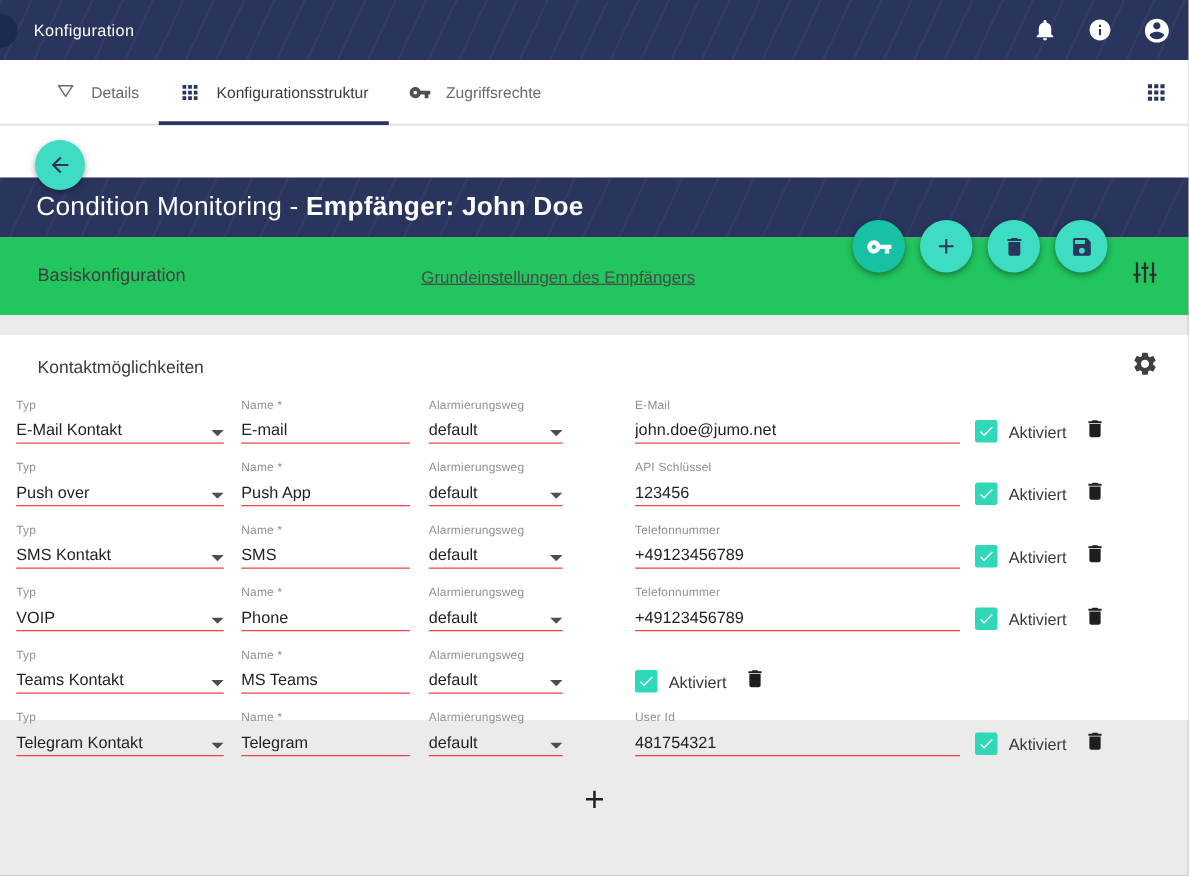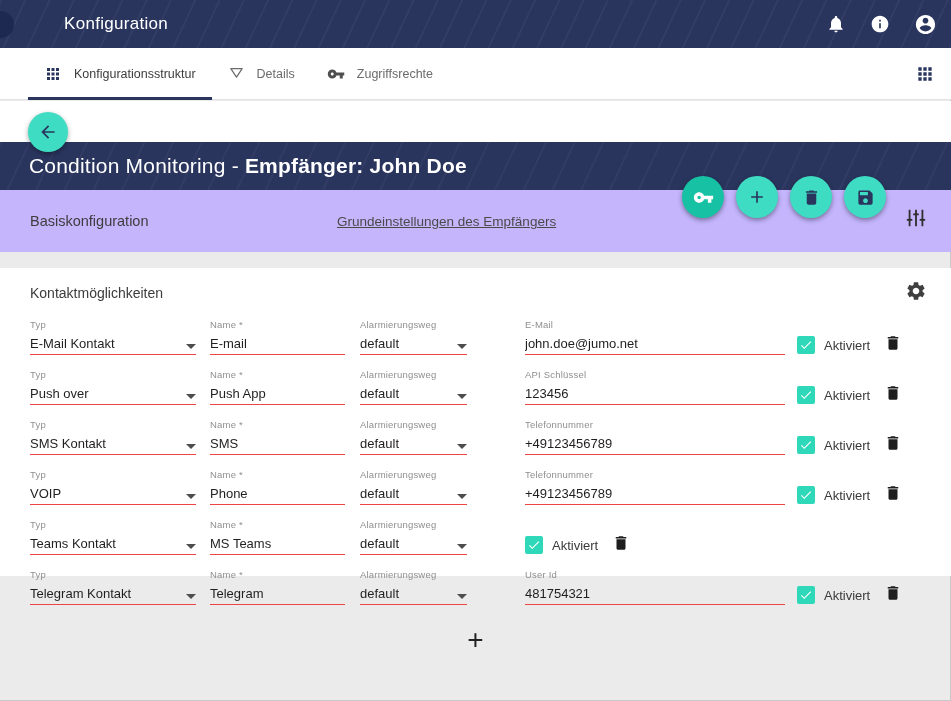--- a/index.html
+++ b/index.html
@@ -6,21 +6,21 @@
   body { background:#d8d8d8; font-family:"Liberation Sans", sans-serif; }
   .page { position:relative; width:951px; height:701px; background:#ebebeb; overflow:hidden;
           box-shadow: inset -1px -1px 0 #c9c9c9; }
 
   
   .app-bar { position:absolute; top:0; left:0; width:100%; height:48px; background:#2a355e;
              display:flex; align-items:center; z-index:7;
              background-image:repeating-linear-gradient(115deg, rgba(255,255,255,.035) 0 2px, transparent 2px 22px); }
   .edge-circle { position:absolute; left:-13px; top:11px; width:27px; height:27px; border-radius:50%;
                  background:#1d2950; border:none; cursor:pointer; }
-  .app-title { margin-left:64px; color:#fff; font-size:17px; letter-spacing:.3px; }
+  .app-title { margin-left:27px; color:#fff; font-size:13px; letter-spacing:.3px; }
   .app-bar-icons { margin-left:auto; margin-right:14px; display:flex; align-items:center; gap:24px; }
   .icon-btn { background:none; border:none; cursor:pointer; display:flex; align-items:center; padding:0; }
 
   
   .tab-bar { position:absolute; top:48px; left:0; width:100%; height:52px; background:#fff;
              border-bottom:1px solid #e2e2e2; display:flex; align-items:stretch; padding-left:28px; z-index:4; }
   .tab { position:relative; display:flex; align-items:center; gap:12px; padding:0 16px; cursor:pointer; }
   .tab-label { font-size:12.5px; color:#6b6b6b; white-space:nowrap; }
   .tab.active .tab-label { color:#3c3c3c; }
   .tab-indicator { position:absolute; left:0; right:0; bottom:-1px; height:3px; background:#2a355e; }
@@ -38,32 +38,32 @@
               background:#3edcc2; border:none; display:flex; align-items:center; justify-content:center;
               box-shadow:0 2px 5px rgba(0,0,0,.35); cursor:pointer; z-index:8; }
 
   .fab-row { position:absolute; top:176px; left:682px; display:flex; gap:12px; z-index:8; }
   .fab { width:42px; height:42px; border-radius:50%; background:#3edcc2; border:none;
          display:flex; align-items:center; justify-content:center;
          box-shadow:0 2px 5px rgba(0,0,0,.4); cursor:pointer; }
   .fab.dark { background:#17c2a4; }
 
   
-  .basis-row { position:absolute; top:190px; left:0; width:100%; height:62px; background:#c4b5fd; }
+  .basis-row { position:absolute; top:190px; left:0; width:100%; height:62px; background:#22c55e; }
   .basis-left { position:absolute; left:30px; top:23px; font-size:14.5px; color:#3d3d3d; cursor:pointer; }
   .basis-center { position:absolute; left:337px; top:24px; font-size:13.5px; color:#4a4a4a;text-decoration:underline; }
   .tune-btn { position:absolute; right:24px; top:17px; background:none; border:none; cursor:pointer; padding:0; }
 
   
   .card { position:absolute; top:268px; left:0; width:100%; height:308px; background:#ffffff; }
   .card-header { position:relative; height:46px; }
   .card-title { position:absolute; left:30px; top:17px; font-size:14px; color:#3c3c3c; }
   .gear-btn { position:absolute; right:24px; top:12px; background:none; border:none; cursor:pointer; padding:0; }
 
-  .contact-row { height:50px; display:flex; padding-left:30px; }
+  .contact-row { height:50px; display:flex; padding-left:13px; }
   .field { display:flex; flex-direction:column; padding-top:5px; }
   .f-label { font-size:9.5px; color:#8f8f8f; height:13px; letter-spacing:.2px; white-space:nowrap; }
   .f-value-wrap { display:flex; align-items:flex-end; justify-content:space-between; height:23px;
                   padding-bottom:3px; border-bottom:1px solid #ef4444; }
   .f-value { font-size:13px; color:#1f1f1f; white-space:nowrap; }
   .f-input { border:none; outline:none; width:100%; background:transparent;
              font-family:"Liberation Sans", sans-serif; font-size:13px; color:#1f1f1f; padding:0; }
   .f-typ   { width:166px; margin-right:14px; cursor:pointer; }
   .f-name  { width:135px; margin-right:15px; }
   .f-weg   { width:107px; margin-right:58px; cursor:pointer; }
@@ -101,32 +101,32 @@
       </button>
       <button class="icon-btn">
         <svg width="23" height="23" viewBox="0 0 24 24">
             <path d="M12 2C6.48 2 2 6.48 2 12s4.48 10 10 10 10-4.48 10-10S17.52 2 12 2zm0 3c1.66 0 3 1.34 3 3s-1.34 3-3 3-3-1.34-3-3 1.34-3 3-3zm0 14.2c-2.5 0-4.71-1.28-6-3.22.03-1.99 4-3.08 6-3.08 1.99 0 5.97 1.09 6 3.08-1.29 1.94-3.5 3.22-6 3.22z" fill="#fff"></path>
           </svg>
       </button>
     </div>
   </header>
 
   <nav class="tab-bar">
+    <div class="tab">
+      <svg width="17" height="17" viewBox="0 0 24 24">
+          <polygon points="4,5 20,5 12,17" fill="none" stroke="#6a6a6a" stroke-width="1.7" stroke-linejoin="round"></polygon>
+        </svg>
+      <span class="tab-label">Details</span>
+    </div>
     <div class="tab active">
       <svg width="18" height="18" viewBox="0 0 24 24">
           <path d="M4 8h4V4H4v4zm6 12h4v-4h-4v4zm-6 0h4v-4H4v4zm0-6h4v-4H4v4zm6 0h4v-4h-4v4zm6-10v4h4V4h-4zm-6 4h4V4h-4v4zm6 6h4v-4h-4v4zm0 6h4v-4h-4v4z" fill="#2a355e"></path>
         </svg>
       <span class="tab-label">Konfigurationsstruktur</span>
       <div class="tab-indicator"></div>
-    </div>
-    <div class="tab">
-      <svg width="17" height="17" viewBox="0 0 24 24">
-          <polygon points="4,5 20,5 12,17" fill="none" stroke="#6a6a6a" stroke-width="1.7" stroke-linejoin="round"></polygon>
-        </svg>
-      <span class="tab-label">Details</span>
     </div>
     <div class="tab">
       <svg width="18" height="18" viewBox="0 0 24 24">
           <path d="M12.65 10C11.83 7.67 9.61 6 7 6c-3.31 0-6 2.69-6 6s2.69 6 6 6c2.61 0 4.83-1.67 5.65-4H17v4h4v-4h2v-4H12.65zM7 14c-1.1 0-2-.9-2-2s.9-2 2-2 2 .9 2 2-.9 2-2 2z" fill="#4f4f4f"></path>
         </svg>
       <span class="tab-label">Zugriffsrechte</span>
     </div>
     <div class="tab-bar-right">
       <button class="icon-btn">
         <svg width="20" height="20" viewBox="0 0 24 24">

